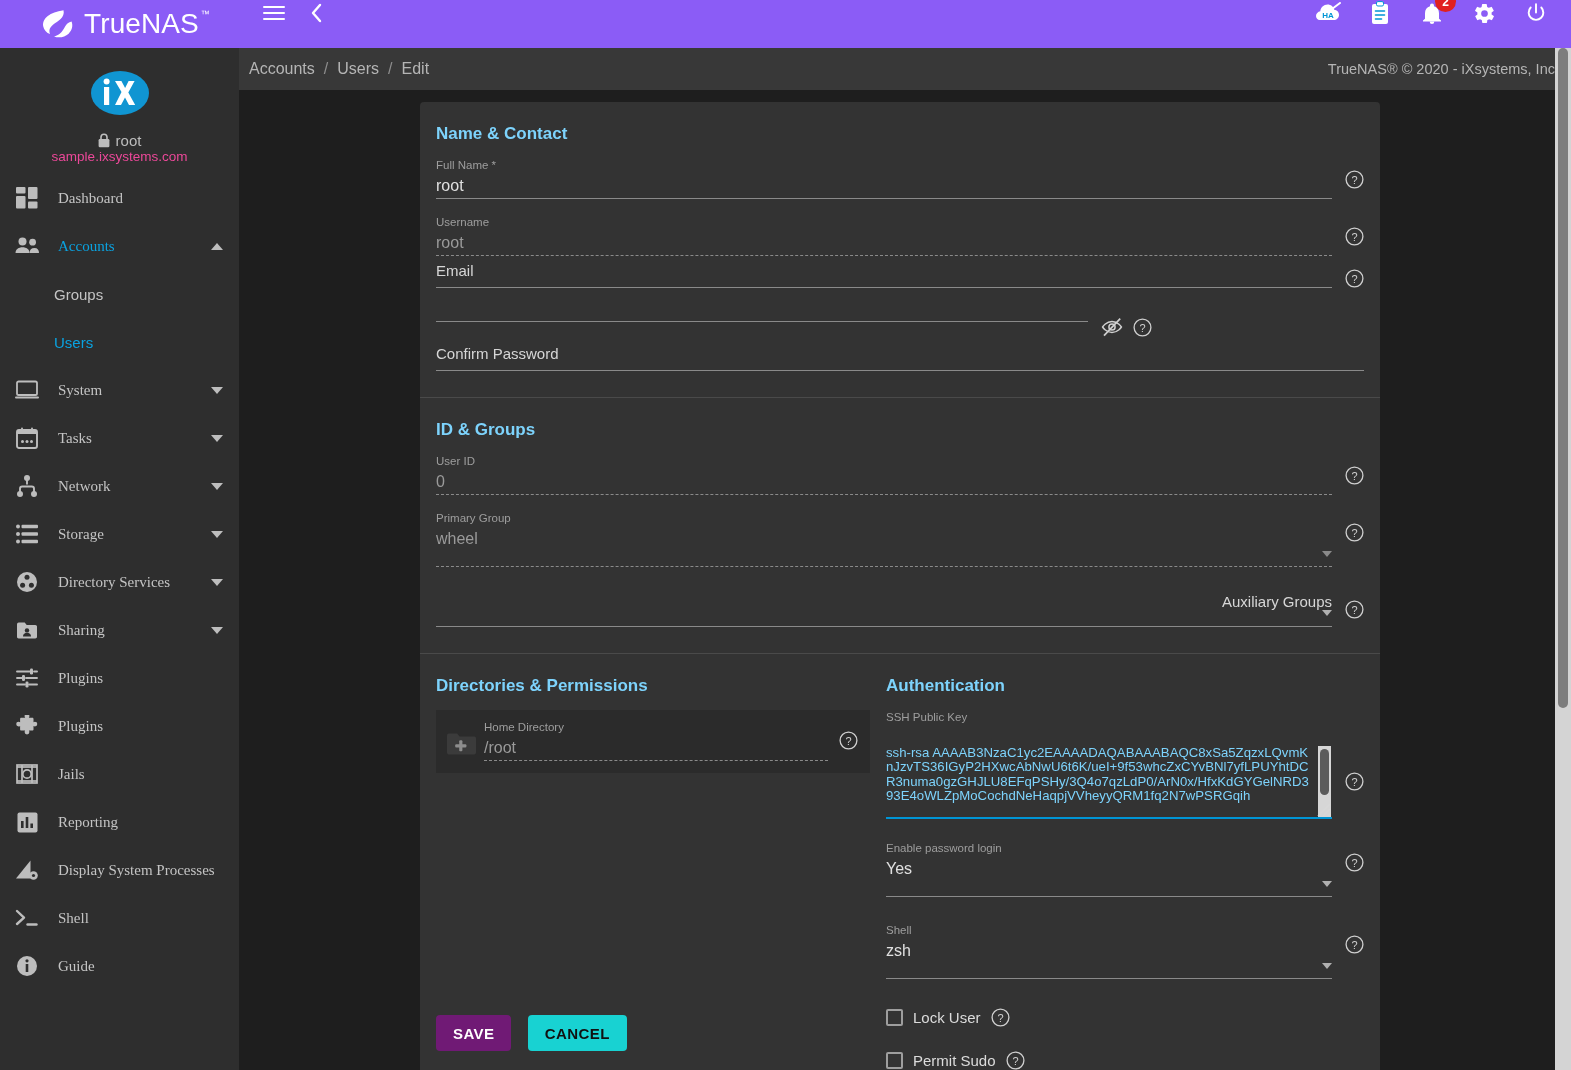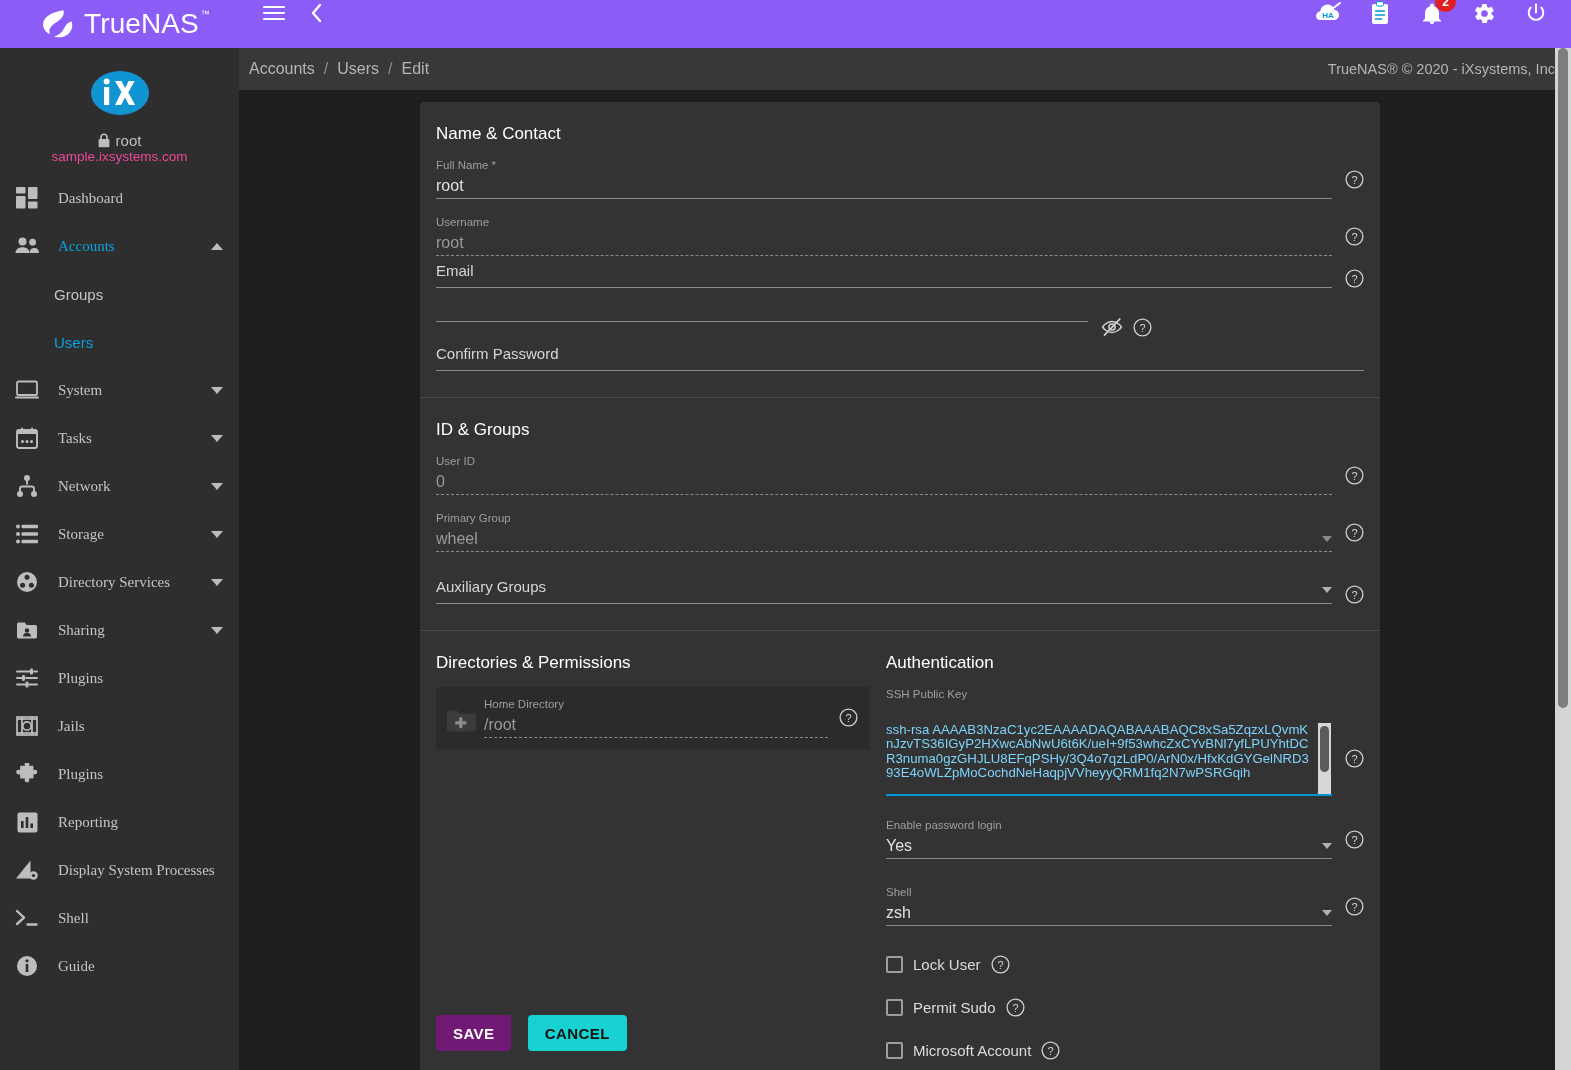--- a/index.html
+++ b/index.html
@@ -95,21 +95,21 @@
   #content {
     position: absolute; left: 239px; top: 90px; width: 1324px; height: 980px;
     background: #1e1e1e; z-index: 10;
   }
   #card {
     position: absolute; left: 181px; top: 12px; width: 960px;
     background: #333333; border-radius: 4px 4px 0 0;
   }
   .section { padding: 0 16px; }
   .section-title {
-    font-size: 17px; color: #ffffff; padding: 22px 0 14px 0; font-weight: 400;
+    font-size: 17px; color: #7dd3fc; padding: 22px 0 14px 0; font-weight: 700;
   }
   .divider { height: 1px; background: #4a4a4a; margin: 0; }
 
   
   .field { position: relative; padding: 0 32px 0 0; margin-bottom: 6px; }
   .fld-label {
     font-size: 11.5px; color: #9e9e9e; line-height: 14px; margin-bottom: 1px;
   }
   .fld-label.big { font-size: 15px; color: #d6d6d6; }
   .fld-value {
@@ -120,21 +120,21 @@
   .fld-value.dim { color: #9a9a9a; }
   .underline { border-bottom: 1px solid #8a8a8a; height: 0; }
   .underline.dashed {
     border-bottom: 1px dashed #8a8a8a;
   }
   .help {
     position: absolute; right: 0; width: 19px; height: 19px; cursor: pointer;
   }
   .help svg { display: block; }
 
-  .row-inline { display: flex; align-items: flex-end; }
+  .row-inline { display: flex; align-items: flex-end; flex-direction: column; }
   .selcaret {
     width: 0; height: 0; border-left: 5px solid transparent;
     border-right: 5px solid transparent; border-top: 6px solid #b0b0b0;
     margin-bottom: 9px; margin-left: 8px; flex-shrink: 0;
   }
   .selcaret.dim { border-top-color: #8a8a8a; }
 
   
   .two-col { display: flex; }
   .col-left { width: 466px; padding: 0 16px 24px 16px; }
@@ -433,41 +433,41 @@
             <rect x="6" y="7.1" width="3" height="5.8" rx="1.2"></rect>
             <rect x="9.5" y="13.6" width="3" height="5.8" rx="1.2"></rect>
           </g>
         </svg>
     </span>
     <span class="nav-label">Plugins</span>
   </div>
 
   <div class="nav-item">
     <span class="nav-ico">
+      <svg width="22" height="22" viewBox="0 0 22 22">
+          <path fill="#bdbdbd" d="M8.6 1.2a2.4 2.4 0 0 1 4.8 0c0 .6-.2 1.1-.6 1.5h3.5c.7 0 1.2.5 1.2 1.2v3.3c.4-.3.9-.5 1.4-.5a2.4 2.4 0 0 1 0 4.8c-.5 0-1-.2-1.4-.5v3.4c0 .7-.5 1.2-1.2 1.2h-3.4c.3.4.5.9.5 1.4a2.4 2.4 0 0 1-4.8 0c0-.5.2-1 .5-1.4H5.3c-.7 0-1.2-.5-1.2-1.2v-3.5c-.4.4-.9.6-1.5.6a2.4 2.4 0 0 1 0-4.8c.6 0 1.1.2 1.5.6V3.9c0-.7.5-1.2 1.2-1.2h3.9c-.4-.4-.6-.9-.6-1.5z"></path>
+        </svg>
+    </span>
+    <span class="nav-label">Plugins</span>
+  </div>
+
+  <div class="nav-item">
+    <span class="nav-ico">
       <svg width="24" height="22" viewBox="0 0 24 22">
           <rect x="2" y="2" width="20" height="18" fill="none" stroke="#bdbdbd" stroke-width="1.7"></rect>
           <g stroke="#bdbdbd" stroke-width="1.7">
             <path d="M7 2v18"></path>
             <path d="M17 2v18"></path>
             <path d="M2 4h20"></path>
             <path d="M2 18h20"></path>
           </g>
           <circle cx="12" cy="11" r="4.2" fill="none" stroke="#bdbdbd" stroke-width="1.7"></circle>
         </svg>
     </span>
     <span class="nav-label">Jails</span>
-  </div>
-
-  <div class="nav-item">
-    <span class="nav-ico">
-      <svg width="22" height="22" viewBox="0 0 22 22">
-          <path fill="#bdbdbd" d="M8.6 1.2a2.4 2.4 0 0 1 4.8 0c0 .6-.2 1.1-.6 1.5h3.5c.7 0 1.2.5 1.2 1.2v3.3c.4-.3.9-.5 1.4-.5a2.4 2.4 0 0 1 0 4.8c-.5 0-1-.2-1.4-.5v3.4c0 .7-.5 1.2-1.2 1.2h-3.4c.3.4.5.9.5 1.4a2.4 2.4 0 0 1-4.8 0c0-.5.2-1 .5-1.4H5.3c-.7 0-1.2-.5-1.2-1.2v-3.5c-.4.4-.9.6-1.5.6a2.4 2.4 0 0 1 0-4.8c.6 0 1.1.2 1.5.6V3.9c0-.7.5-1.2 1.2-1.2h3.9c-.4-.4-.6-.9-.6-1.5z"></path>
-        </svg>
-    </span>
-    <span class="nav-label">Plugins</span>
   </div>
 
   <div class="nav-item">
     <span class="nav-ico">
       <svg width="21" height="21" viewBox="0 0 21 21">
           <rect x="0.5" y="0.5" width="20" height="20" rx="2" fill="#bdbdbd"></rect>
           <g fill="#2e2e2e">
             <rect x="4" y="9" width="2.6" height="7"></rect>
             <rect x="8.7" y="5" width="2.6" height="11"></rect>
             <rect x="13.4" y="11.5" width="2.6" height="4.5"></rect>

